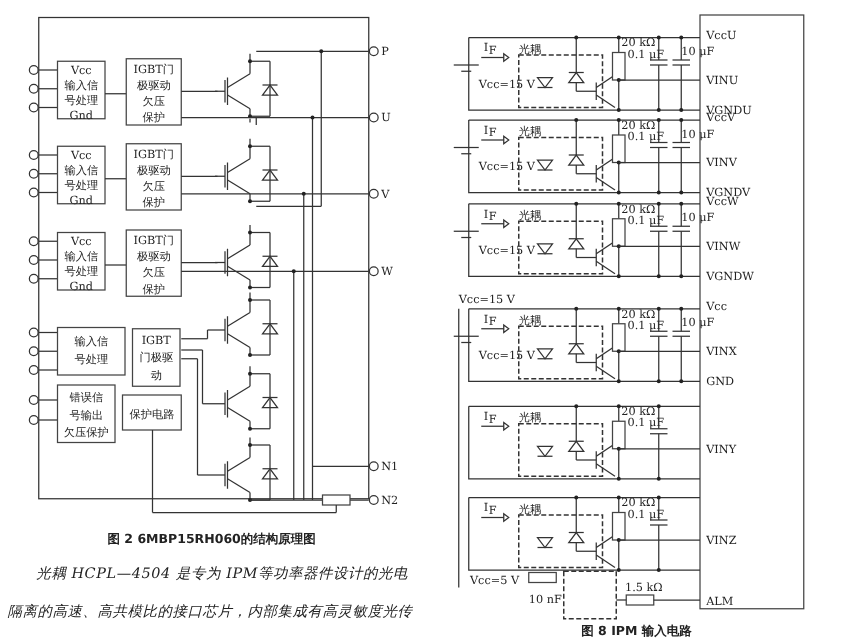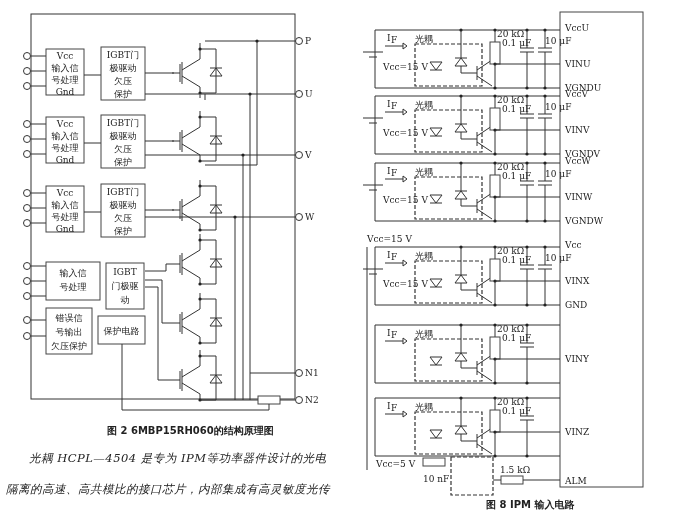--- a/index.html
+++ b/index.html
@@ -4,21 +4,21 @@
 <style>
   html,body{margin:0;padding:0;background:#fff;}
   body{width:681px;height:512px;position:relative;overflow:hidden;font-family:"DejaVu Serif","Liberation Serif",serif;color:#222;}
   svg{position:absolute;left:0;top:0;}
   .ln{stroke:#333;stroke-width:1;fill:none;}
   .dash{stroke:#333;stroke-width:1.2;fill:none;stroke-dasharray:4 2;}
   .box{stroke:#444;stroke-width:1;fill:#fff;}
   .dot{fill:#222;}
   .t{font-family:"DejaVu Serif","Liberation Serif",serif;font-size:9px;fill:#222;}
   .tb{font-family:"DejaVu Sans","Liberation Sans",sans-serif;font-size:9px;fill:#222;}
-  .caption{position:absolute;font-family:"DejaVu Sans","Liberation Sans",sans-serif;font-weight:bold;font-size:10px;color:#222;margin-left:21px;}
+  .caption{position:absolute;font-family:"DejaVu Sans","Liberation Sans",sans-serif;font-weight:bold;font-size:10px;color:#222;}
   .para{position:absolute;left:6px;top:443px;width:325px;font-family:"DejaVu Serif","Liberation Serif",serif;font-size:11.5px;line-height:31px;color:#222;letter-spacing:0.5px;font-style:italic;}
   .para p{margin:0;text-indent:2em;}
 </style>
 </head>
 <body>
 
 <svg id="fig2" width="340" height="440" viewBox="0 0 340 440">
     <rect x="31" y="14" width="264" height="385" class="ln"></rect>
     <circle cx="27" cy="56" r="3.5" fill="#fff" stroke="#333" stroke-width="1"></circle>
     <line x1="31" y1="56" x2="46" y2="56" class="ln"></line>

